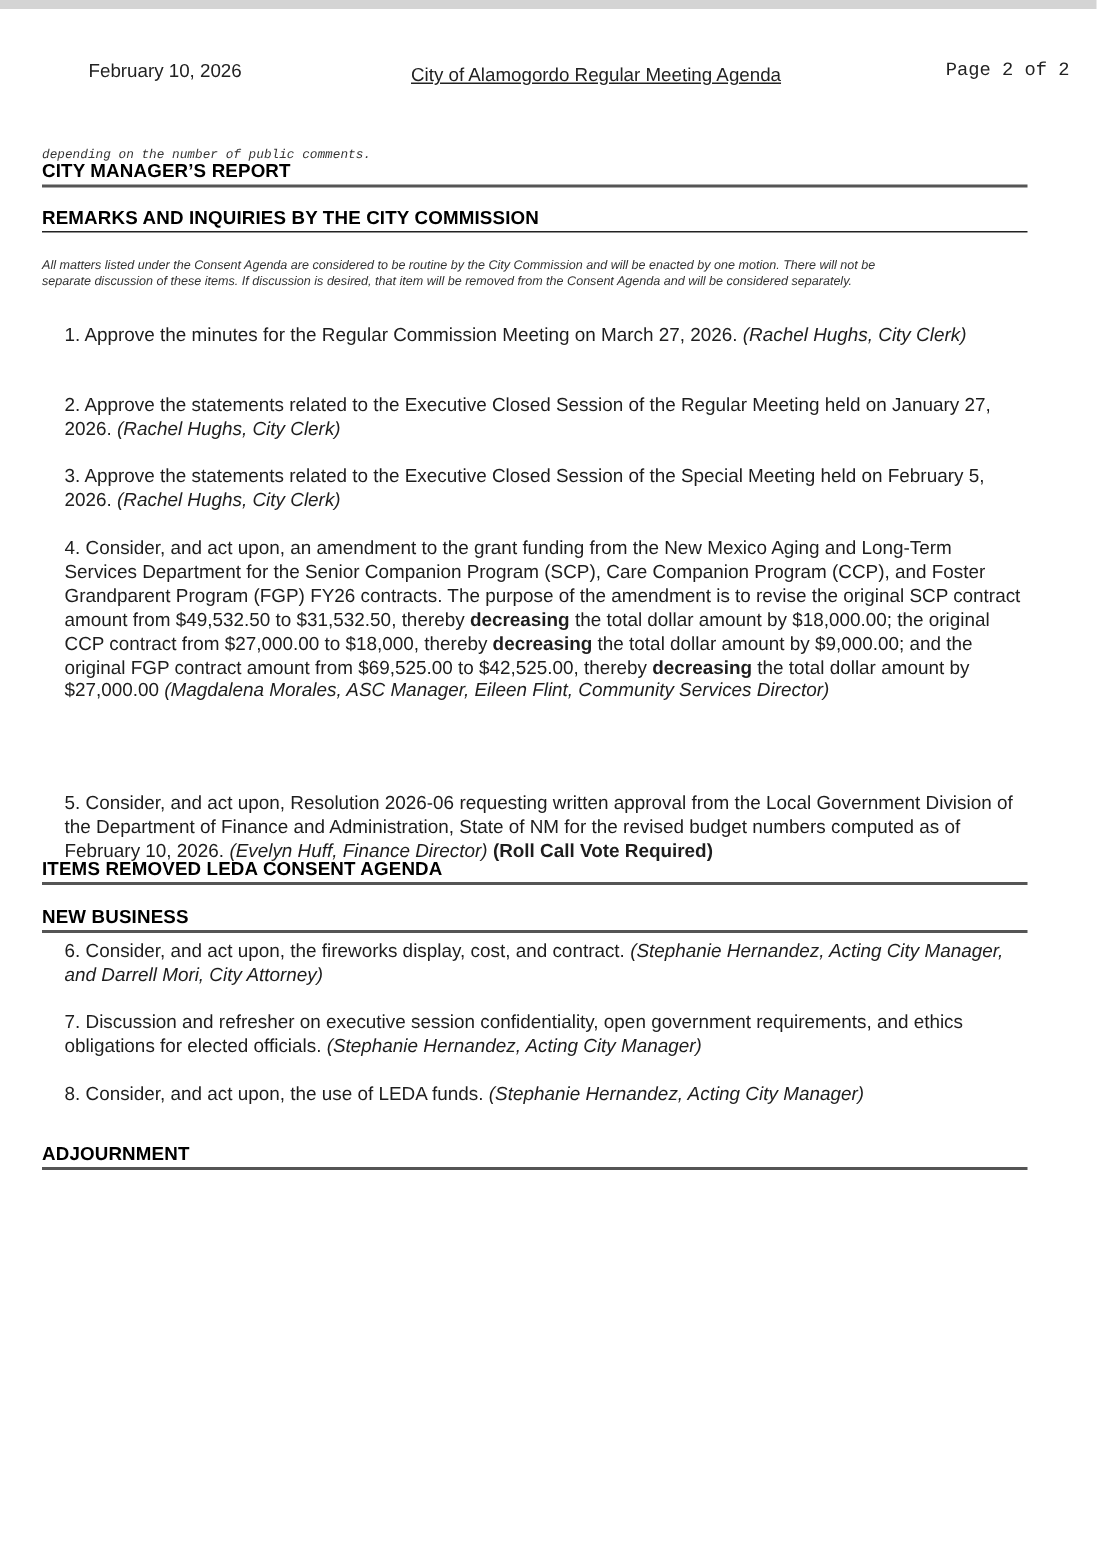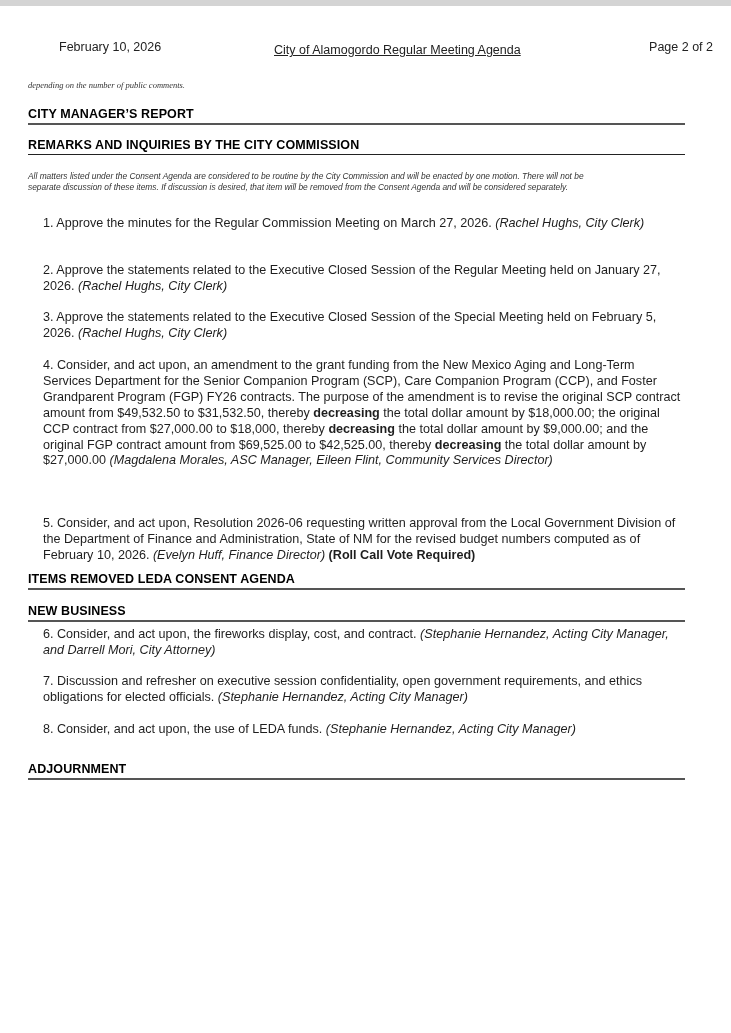--- a/index.html
+++ b/index.html
@@ -26,27 +26,27 @@
       top: 40px;
       left: 26px;
       width: 654px;
       height: 16px;
       font-size: 12.5px;
       color: #222;
       margin-left: 33px;
     }
     .page-header .h-date { position: absolute; left: 0; top: 0; }
     .page-header .h-title { position: absolute; left: 215px; top: 3px; text-decoration: underline; }
-    .page-header .h-page { position: absolute; right: 0; top: 0; }
+    .page-header .h-page { position: absolute; right: 0; top: 0; font-family: Liberation Mono, monospace; }
 
     .continuation {
       position: absolute;
-      top: 80px;
+      top: 98px;
       left: 28px;
-      font-family: Liberation Serif, serif;
+      font-family: Liberation Mono, monospace;
       font-style: italic;
       font-size: 8.5px;
       color: #333;
     }
 
     .section {
       position: absolute;
       left: 28px;
       width: 657px;
     }
@@ -124,21 +124,21 @@
 </div>
 
 <div class="item" style="top:310px;">
   <span>3. Approve the statements related to the Executive Closed Session of the Special Meeting held on February 5, 2026. </span><i>(Rachel Hughs, City Clerk)</i>
 </div>
 
 <div class="item" style="top:358px;">
   <span>4. Consider, and act upon, an amendment to the grant funding from the New Mexico Aging and Long-Term Services Department for the Senior Companion Program (SCP), Care Companion Program (CCP), and Foster Grandparent Program (FGP) FY26 contracts.  The purpose of the amendment is to revise the original SCP contract amount from $49,532.50 to $31,532.50, thereby </span><b>decreasing</b><span> the total dollar amount by $18,000.00; the original CCP contract from $27,000.00 to $18,000, thereby </span><b>decreasing</b><span> the total dollar amount by $9,000.00; and the original FGP contract amount from $69,525.00 to $42,525.00, thereby </span><b>decreasing</b><span> the total dollar amount by $27,000.00 </span><i>(Magdalena Morales, ASC Manager, Eileen Flint, Community Services Director)</i>
 </div>
 
-<div class="item" style="top:516px;">
+<div class="item" style="top:528px;">
   <span>5. Consider, and act upon, Resolution 2026-06 requesting written approval from the Local Government Division of the Department of Finance and Administration, State of NM for the revised budget numbers computed as of February 10, 2026. </span><i>(Evelyn Huff, Finance Director)</i> <b>(Roll Call Vote Required)</b>
 </div>
 
 <div class="section" style="top:572px;">
   <div class="section-heading">ITEMS REMOVED LEDA CONSENT AGENDA</div>
 </div>
 
 <div class="section" style="top:604px;">
   <div class="section-heading">NEW BUSINESS</div>
 </div>

